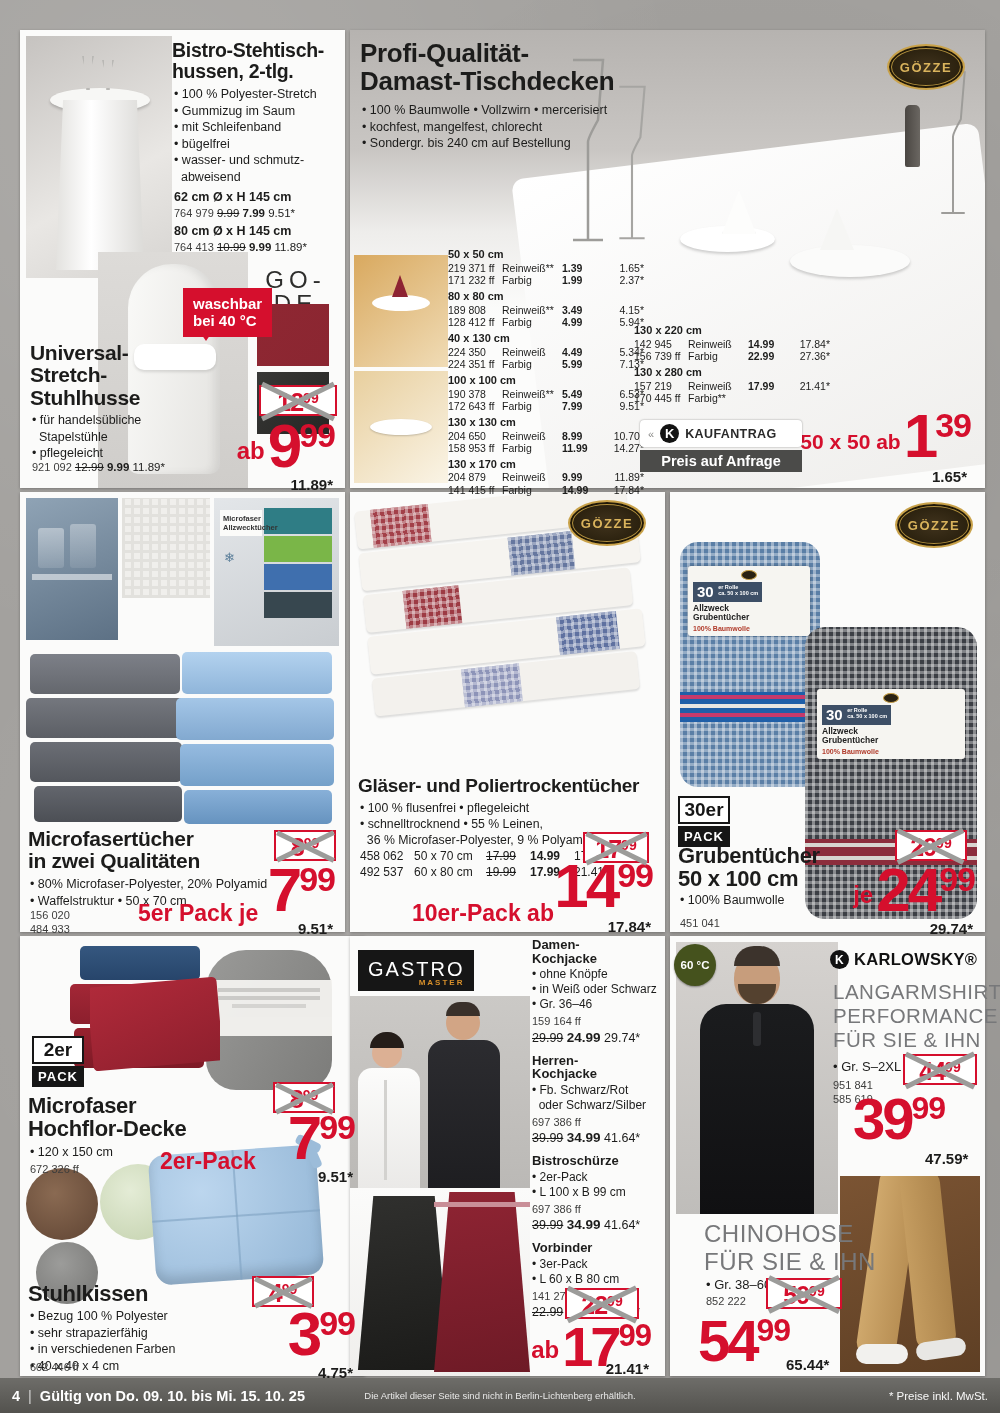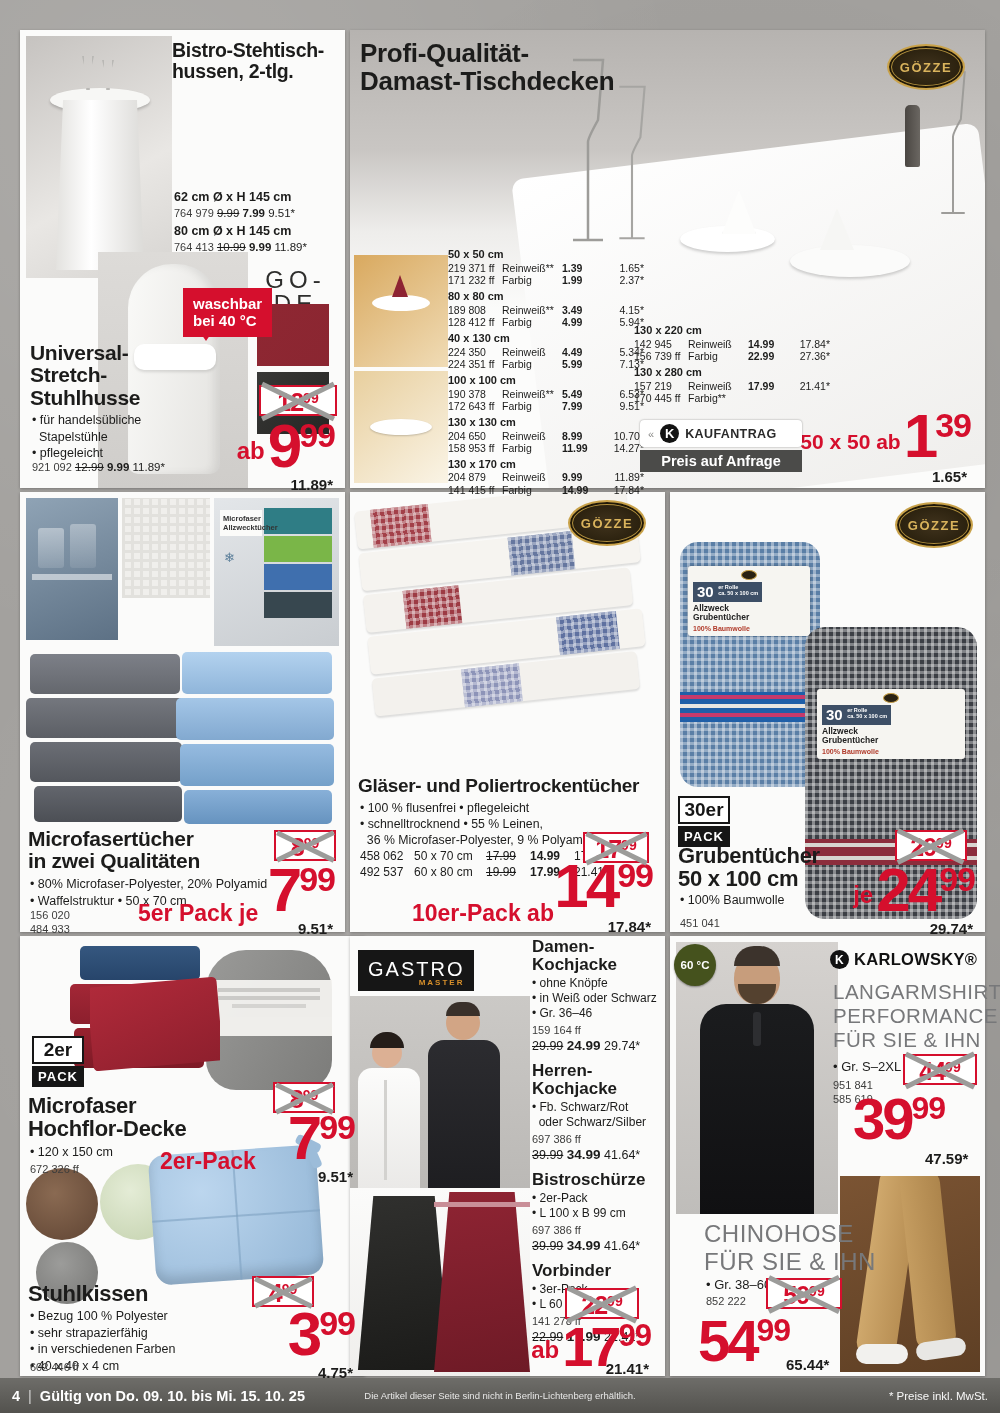--- a/index.html
+++ b/index.html
@@ -52,21 +52,21 @@
 .karr{color:#8a8a88;font-size:11px}
 .ka{background:#4b4b49;color:#fff;font-weight:700;font-size:14.5px;text-align:center;padding:3px 0;margin-top:3px}
 .dsz{font-size:11px;font-weight:700;line-height:1.25}
 .drow{display:grid;grid-template-columns:54px 60px 36px 46px;font-size:10.5px;line-height:1.2}
 .drow .dp{font-weight:700;text-align:left}
 .drow .du{text-align:right}
 .dg{margin-bottom:3px}
 .prow{display:grid;grid-template-columns:54px 72px 44px 44px 48px;font-size:12px;line-height:1.35}
 .prow .pp{font-weight:700}
 .gp{margin-bottom:9px}
-.gpn{font-size:17px;line-height:1.05;font-weight:700}
+.gpn{font-size:13px;line-height:1.05;font-weight:700}
 .gp .bullets{font-size:12px;line-height:1.25;margin-top:2px}
 .gp .art{margin-top:2px}
 .gpp{font-size:12.5px;margin-top:1px}
 .gpp b{font-size:13.5px}
 .graybrand{color:#77787a;font-weight:400;line-height:1.18;letter-spacing:.5px}
 .photo{position:absolute;overflow:hidden}
 .bar{position:absolute;border-radius:5px}
 .footer{position:absolute;left:0;right:0;bottom:0;height:35px;background:linear-gradient(#6e6d69,#53524e);
  color:#fff;display:flex;align-items:center;padding:0 12px}
 .fleft{font-weight:700;font-size:14.5px;display:flex;gap:8px;align-items:center}
@@ -102,20 +102,26 @@
 
  <section class="card" style="left:20px;top:30px;width:325px;height:458px">
   <div class="photo" style="left:6px;top:6px;width:146px;height:242px;background:linear-gradient(150deg,#c6c3c0,#e9e7e4 60%,#d6d4d1)">
    <div class="abs" style="left:24px;top:52px;width:100px;height:24px;border-radius:50%;background:#f7f7f5;box-shadow:0 2px 3px rgba(0,0,0,.2)"></div>
    <div class="abs" style="left:30px;top:64px;width:88px;height:170px;background:linear-gradient(90deg,#e3e2df,#ffffff 40%,#dcdbd8);clip-path:polygon(8% 0,92% 0,100% 100%,0 100%)"></div>
    <div class="abs" style="left:56px;top:20px;width:12px;height:34px;border:2px solid #b9b8b5;border-top:none;clip-path:polygon(0 0,100% 0,65% 55%,65% 100%,35% 100%,35% 55%)"></div>
    <div class="abs" style="left:76px;top:24px;width:12px;height:30px;border:2px solid #b9b8b5;border-top:none;clip-path:polygon(0 0,100% 0,65% 55%,65% 100%,35% 100%,35% 55%)"></div>
   </div>
   <div class="title pre" style="position:absolute;left:152px;top:10px;font-size:19.5px">Bistro-Stehtisch-
 hussen, 2-tlg.</div>
+  <div class="bullets pre" style="position:absolute;left:154px;top:56px">• 100 % Polyester-Stretch
+• Gummizug im Saum
+• mit Schleifenband
+• bügelfrei
+• wasser- und schmutz-
+&nbsp;&nbsp;abweisend</div>
   <div class="abs" style="left:154px;top:160px;font-size:12.5px;font-weight:700">62 cm Ø x H 145 cm</div>
   <div class="abs" style="left:154px;top:176px;font-size:11.5px">
    <span class="art">764 979</span>
    <span class="strike">9.99</span>
    <b>7.99</b>
    <span>9.51*</span>
   </div>
   <div class="abs" style="left:154px;top:194px;font-size:12.5px;font-weight:700">80 cm Ø x H 145 cm</div>
   <div class="abs" style="left:154px;top:210px;font-size:11.5px">
    <span class="art">764 413</span>
@@ -169,20 +175,23 @@
     <path d="M8 2 H38 L33 62 Q23 80 23 84 V168 M8 182 H38 M23 168 V182" fill="none" stroke="#9d9c99" stroke-width="2.5"></path>
         </svg>
    <div class="abs" style="left:555px;top:75px;width:15px;height:62px;background:linear-gradient(90deg,#4a4642,#6b6762);border-radius:5px 5px 2px 2px"></div>
    <div class="abs" style="left:330px;top:196px;width:95px;height:26px;border-radius:50%;background:#ffffff;box-shadow:0 2px 3px rgba(0,0,0,.18)"></div>
    <div class="abs" style="left:440px;top:215px;width:120px;height:32px;border-radius:50%;background:#fbfbfa;box-shadow:0 2px 3px rgba(0,0,0,.18)"></div>
    <div class="abs" style="left:372px;top:160px;width:34px;height:44px;background:#fdfdfc;clip-path:polygon(50% 0,100% 100%,0 100%);box-shadow:0 1px 2px rgba(0,0,0,.15)"></div>
    <div class="abs" style="left:470px;top:178px;width:34px;height:42px;background:#f6f6f4;clip-path:polygon(50% 0,100% 100%,0 100%)"></div>
   </div>
   <div class="title pre" style="position:absolute;left:10px;top:10px;font-size:26px;z-index:4">Profi-Qualität-
 Damast-Tischdecken</div>
+  <div class="bullets pre" style="position:absolute;left:12px;top:72px;z-index:4">• 100 % Baumwolle • Vollzwirn • mercerisiert
+• kochfest, mangelfest, chlorecht
+• Sondergr. bis 240 cm auf Bestellung</div>
   <div class="goezze" style="left:537px;top:14px">GÖZZE</div>
   <div class="photo" style="left:4px;top:225px;width:94px;height:112px;background:linear-gradient(140deg,#d9a95f,#f0dcb6);z-index:3">
    <div class="abs" style="left:18px;top:40px;width:58px;height:16px;border-radius:50%;background:#fff"></div>
    <div class="abs" style="left:38px;top:20px;width:16px;height:22px;background:#8d2332;clip-path:polygon(50% 0,100% 100%,0 100%)"></div>
   </div>
   <div class="photo" style="left:4px;top:341px;width:94px;height:112px;background:linear-gradient(140deg,#e8cf9e,#faf4e6);z-index:3">
    <div class="abs" style="left:16px;top:48px;width:62px;height:16px;border-radius:50%;background:#fff;box-shadow:0 1px 2px rgba(0,0,0,.2)"></div>
   </div>
   <div class="abs" style="left:98px;top:218px;width:188px;z-index:4">
 

